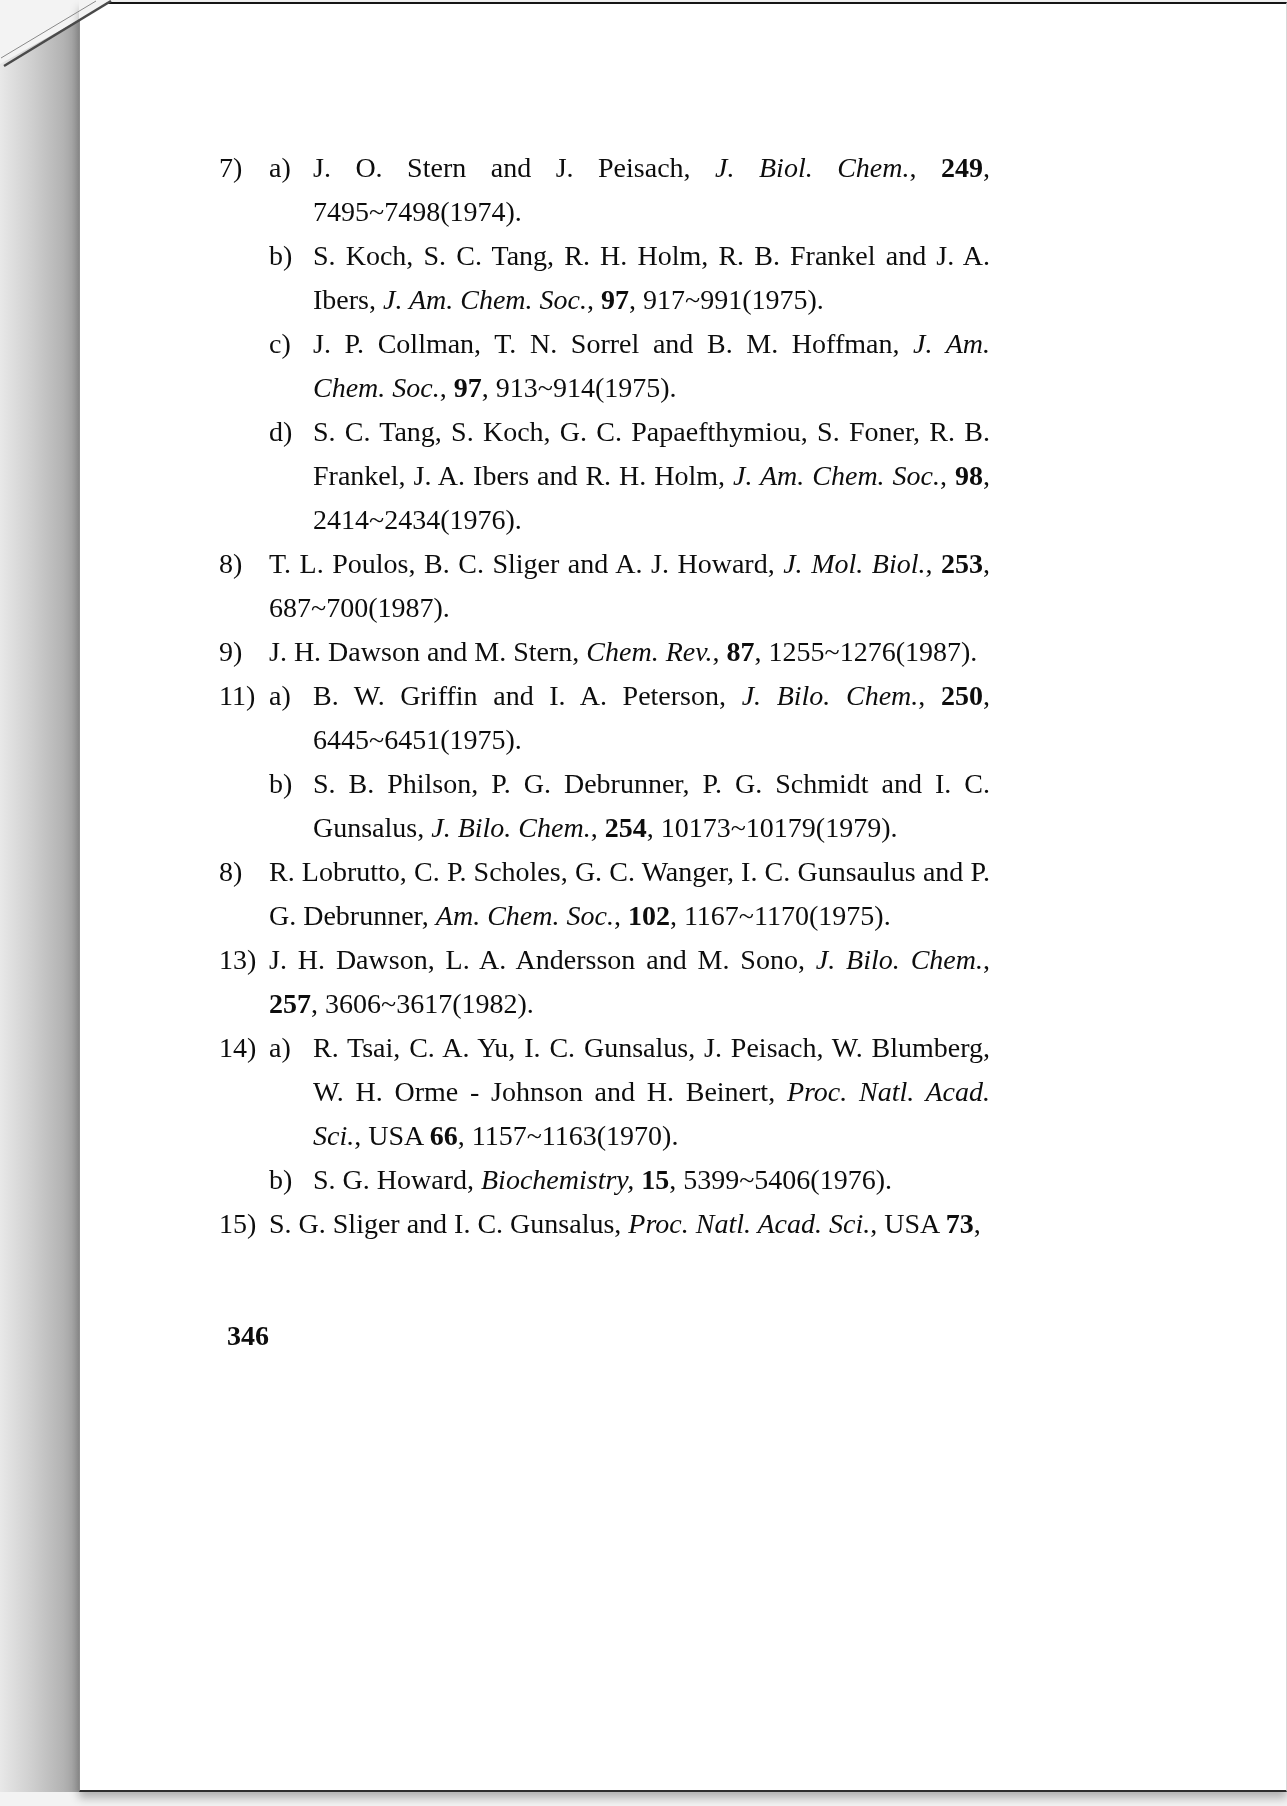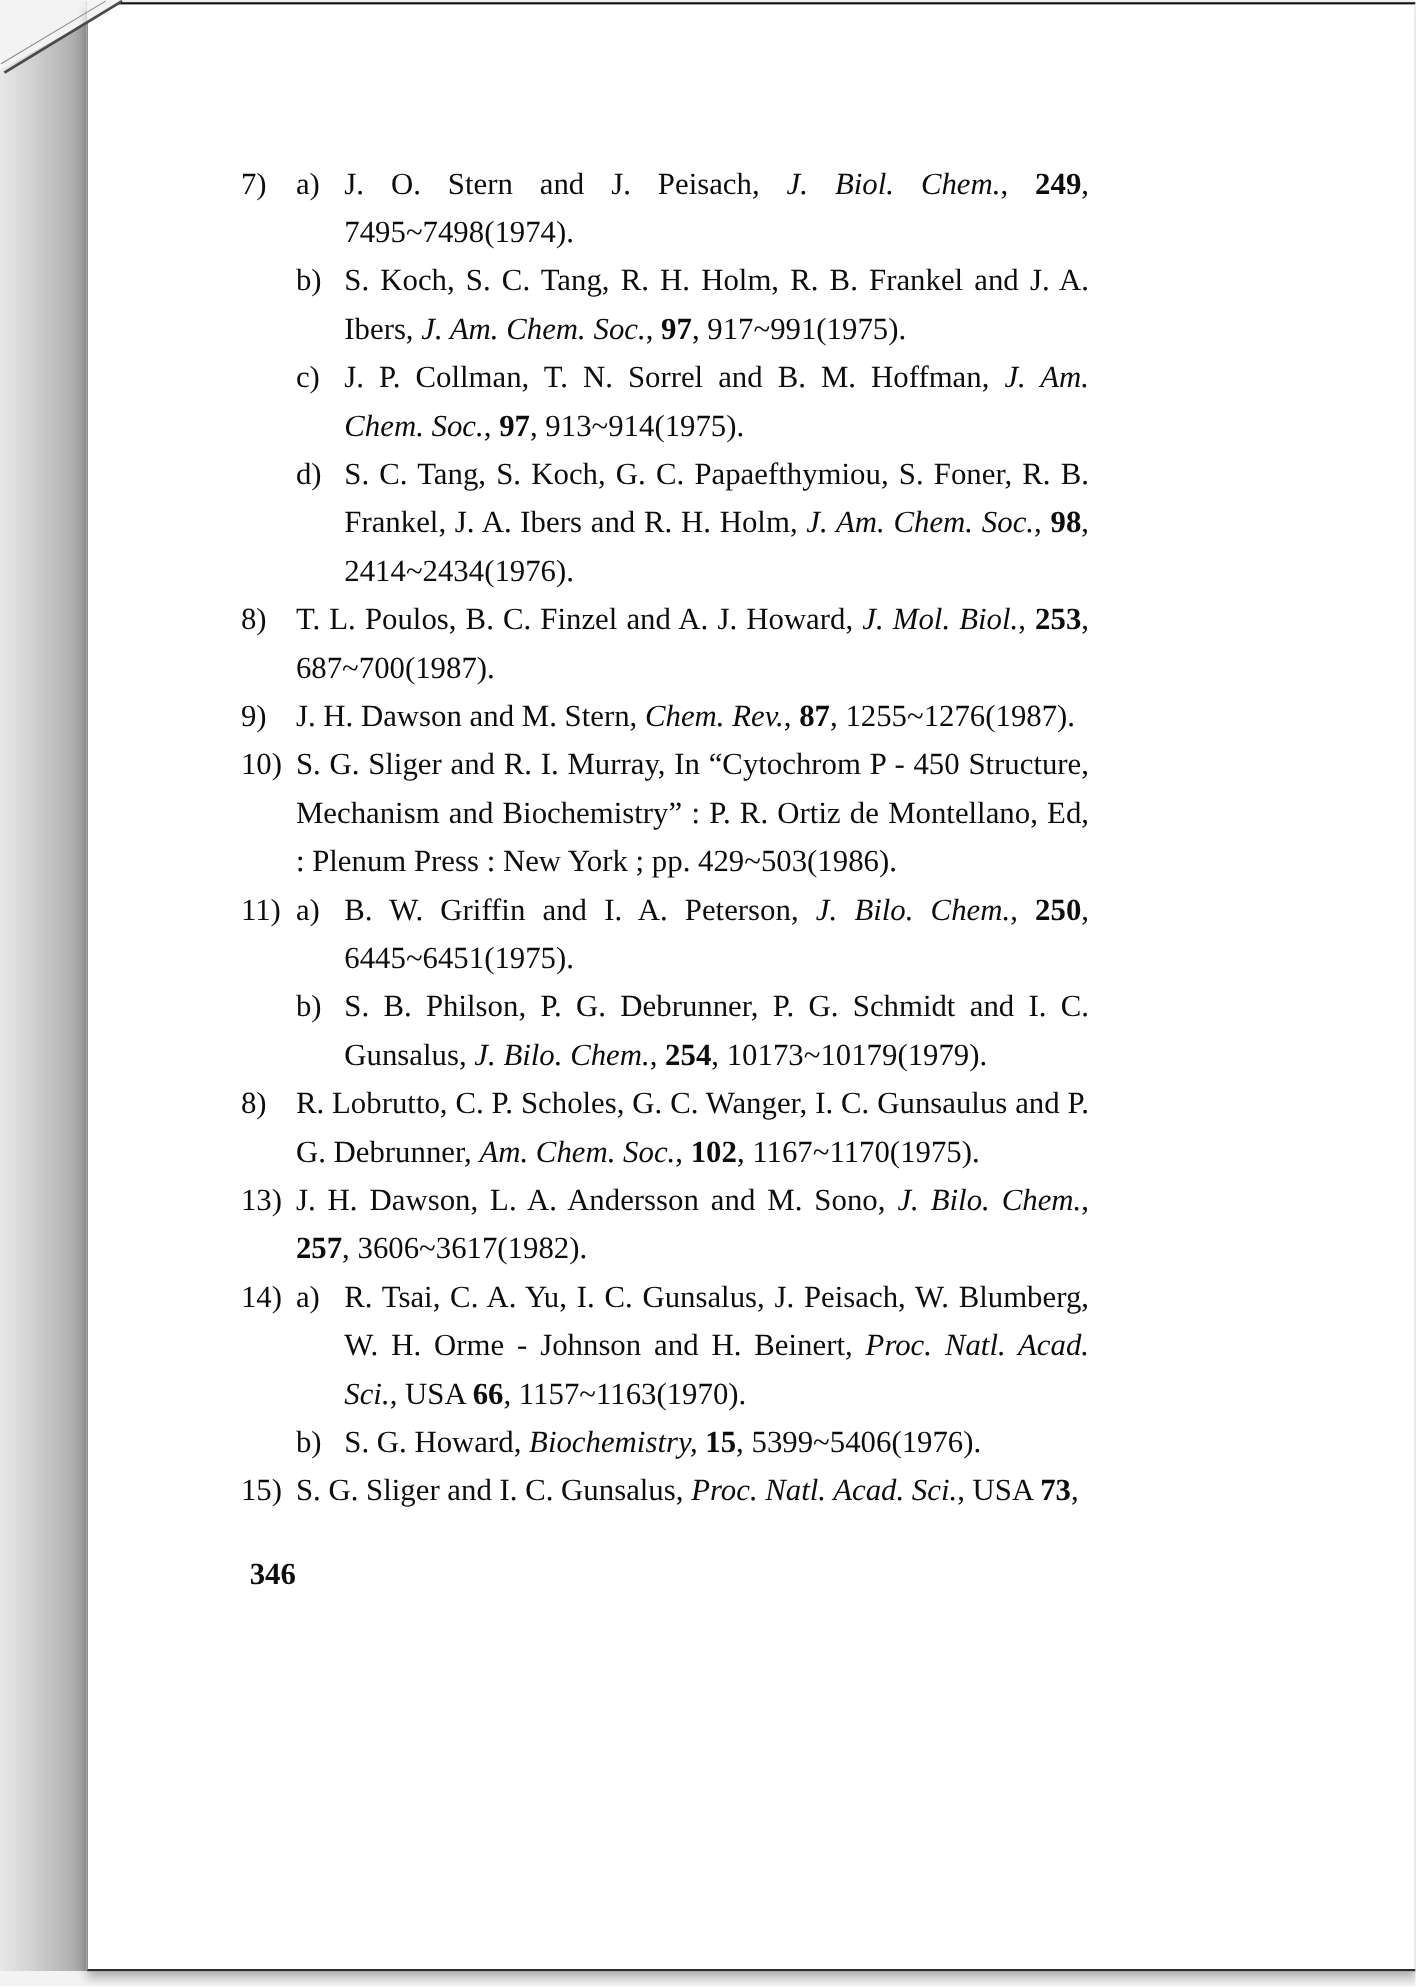--- a/index.html
+++ b/index.html
@@ -51,21 +51,21 @@
   }
   .ref { display: flex; align-items: flex-start; }
   .ref-num { flex: 0 0 50px; }
   .ref-entries { flex: 1; min-width: 0; }
   .ref-entry { display: flex; align-items: flex-start; }
   .ref-sub { flex: 0 0 44px; }
   .ref-text { flex: 1; min-width: 0; text-align: justify; font-family: Liberation Serif, serif; }
   .it { font-style: italic; }
   .bd { font-weight: bold; }
   .page-number {
-    margin-top: 32px;
+    margin-top: 68px;
     margin-left: 8px;
     font-weight: bold;
     font-size: 28px;
   }
 </style>
 </head>
 <body>
 
 <div class="scene">
   <div class="edge-strip"></div>
@@ -91,37 +91,29 @@
               <div class="ref-entry">
                 <span class="ref-sub">d)</span>
                 <div class="ref-text"><span>S. C. Tang, S. Koch, G. C. Papaefthymiou, S. Foner, R. B. Frankel, J. A. Ibers and R. H. Holm, </span><span class="it">J. Am. Chem. Soc.</span><span>, </span><span class="bd">98</span><span>, 2414~2434(1976).</span></div>
               </div>
             </div>
           </div>
           <div class="ref">
             <span class="ref-num">8)</span>
             <div class="ref-entries">
               <div class="ref-entry">
-                <div class="ref-text"><span>T. L. Poulos, B. C. Finzel and A. J. Howard, </span><span class="it">J. Mol. Biol.</span><span>, </span><span class="bd">253</span><span>, 687~700(1987).</span></div>
+                <div class="ref-text"><span>T. L. Poulos, B. C. Sliger and A. J. Howard, </span><span class="it">J. Mol. Biol.</span><span>, </span><span class="bd">253</span><span>, 687~700(1987).</span></div>
               </div>
             </div>
           </div>
           <div class="ref">
             <span class="ref-num">9)</span>
             <div class="ref-entries">
               <div class="ref-entry">
                 <div class="ref-text"><span>J. H. Dawson and M. Stern, </span><span class="it">Chem. Rev.</span><span>, </span><span class="bd">87</span><span>, 1255~1276(1987).</span></div>
-              </div>
-            </div>
-          </div>
-          <div class="ref">
-            <span class="ref-num">10)</span>
-            <div class="ref-entries">
-              <div class="ref-entry">
-                <div class="ref-text"><span>S. G. Sliger and R. I. Murray, In “Cytochrom P - 450 Structure, Mechanism and Biochemistry” : P. R. Ortiz de Montellano, Ed, : Plenum Press : New York ; pp. 429~503(1986).</span></div>
               </div>
             </div>
           </div>
           <div class="ref">
             <span class="ref-num">11)</span>
             <div class="ref-entries">
               <div class="ref-entry">
                 <span class="ref-sub">a)</span>
                 <div class="ref-text"><span>B. W. Griffin and I. A. Peterson, </span><span class="it">J. Bilo. Chem.</span><span>, </span><span class="bd">250</span><span>, 6445~6451(1975).</span></div>
               </div>

